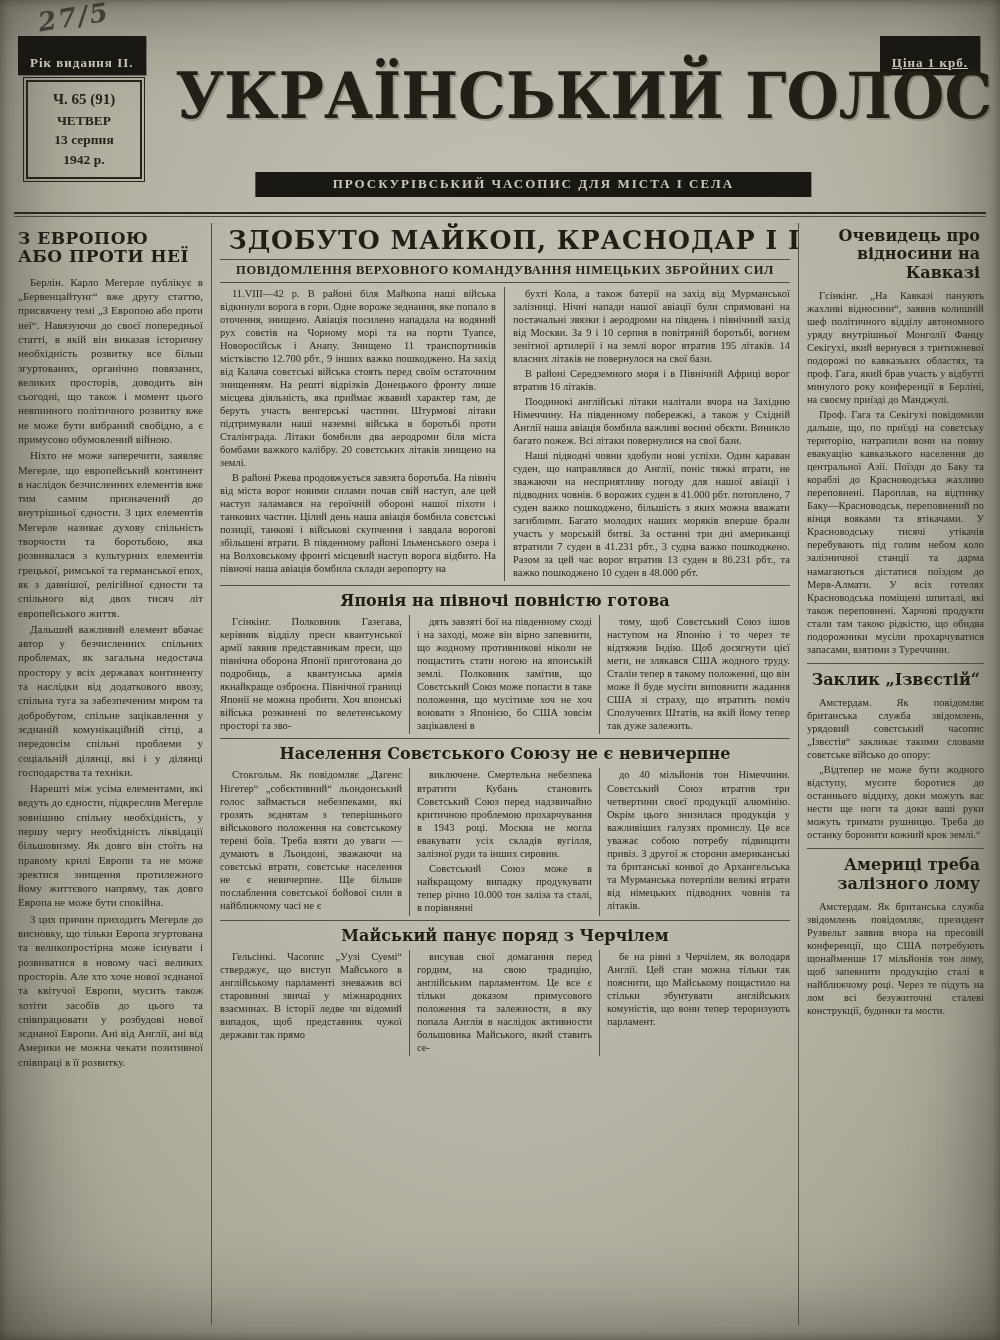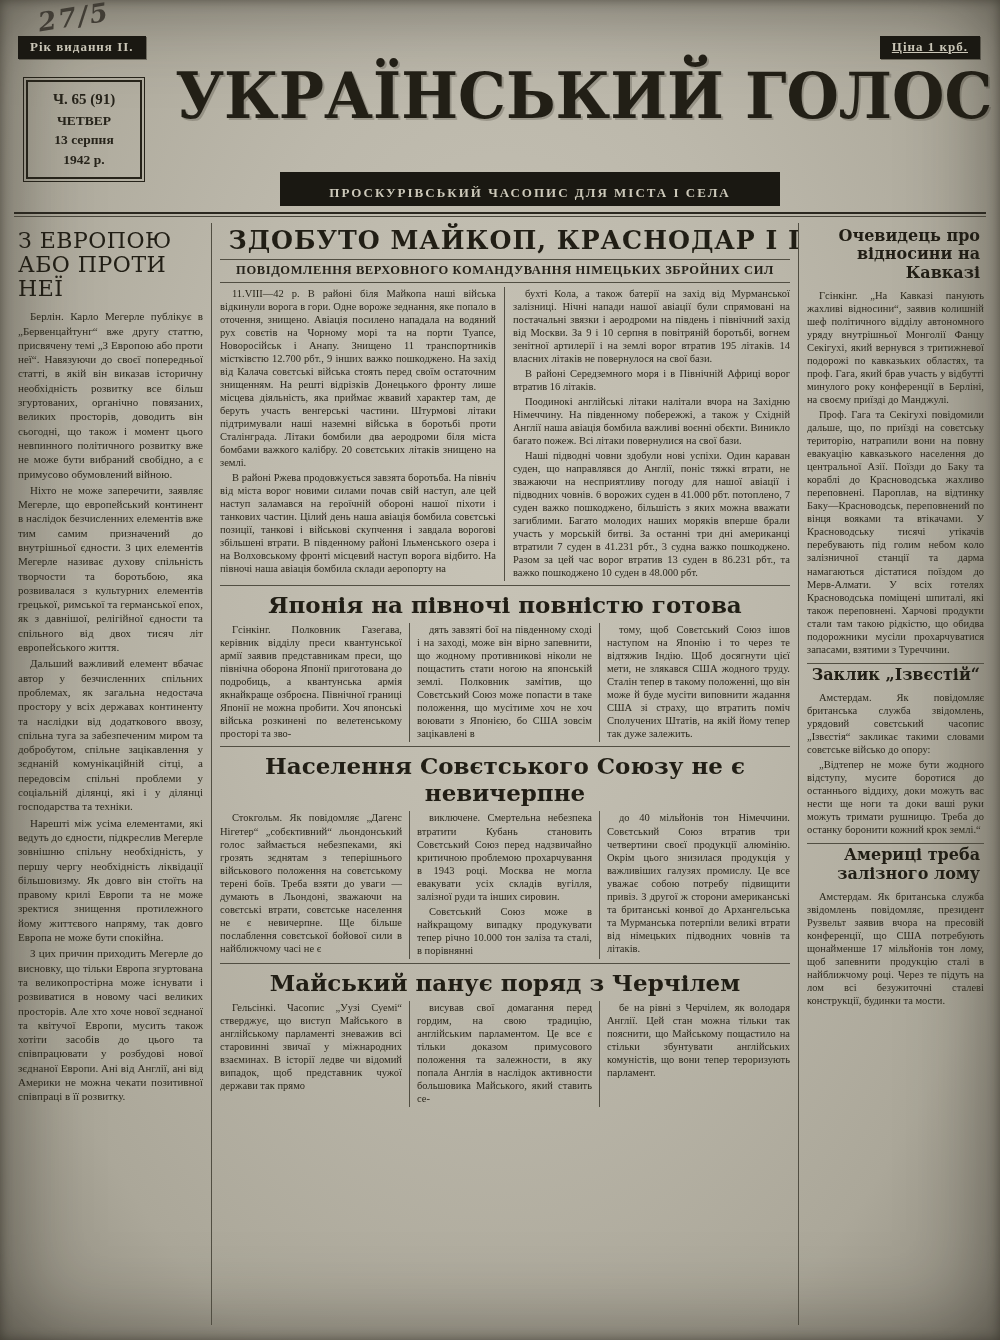--- a/index.html
+++ b/index.html
@@ -12,84 +12,84 @@
   }
   .handwriting {
     position:absolute; left:38px; top:2px; font-family:"DejaVu Serif", serif;
     font-style:italic; font-weight:bold; font-size:26px; color:#413d35;
     transform:rotate(-9deg); letter-spacing:2px;
   }
   
   .masthead { position:relative; height:212px; }
   .badge {
     position:absolute; top:36px; background:#1a1812; color:#c9c5b6;
-    font-weight:bold; font-size:13px; letter-spacing:1px; padding:3px 12px 4px;
+    font-weight:bold; font-size:13px; letter-spacing:1px; padding:19px 12px 4px;
     box-shadow:1px 1px 0 rgba(20,18,10,.4);
   }
   .badge-left { left:18px; }
   .badge-right { right:20px;text-decoration:underline; }
   .issue-box {
     position:absolute; left:26px; top:80px; width:116px; padding:7px 4px 8px;
     border:2px solid #26231a; outline:1px solid #26231a; outline-offset:2px;
     text-align:center; font-weight:bold; line-height:1.45; font-size:13.5px;
   }
   .issue-box .num { font-size:15px; }
   .mast-title {
     position:absolute; left:150px; right:8px; top:58px; text-align:center;
     font-family:"DejaVu Serif", serif; font-weight:bold; font-size:64px;
     letter-spacing:0px; white-space:nowrap; transform:scaleX(.94); transform-origin:center;
     color:#221f16; text-shadow:2px 2px 0 rgba(30,27,18,.22);
   }
   .subtitle-bar {
-    position:absolute; left:50%; transform:translateX(-44%); top:172px; width:500px;
+    position:absolute; left:50%; transform:translateX(-44%); top:172px; width:556px;
     background:#1a1812; color:#ccc8b9; font-weight:bold; font-size:13px;
-    letter-spacing:2px; text-align:center; padding:13px 0 5px;
+    letter-spacing:2px; text-align:center; padding:4px 0 5px;
   }
   .rule-thick { height:2px; background:#2b2820; margin:0 14px; }
   .rule-thin  { height:1px; background:#4a473c; margin:2px 14px 0; }
   
   .content {
     display:grid; grid-template-columns:196px 1fr 188px;
     padding:6px 14px 10px 16px; height:1118px; overflow:hidden;
   }
   .col-left  { border-right:1px solid #514e42; padding:2px 8px 0 2px; overflow:hidden; }
   .col-center{ padding:0 8px; overflow:hidden; }
   .col-right { border-left:1px solid #514e42; padding:2px 2px 0 8px; overflow:hidden; }
   
   p { font-size:10.5px; line-height:1.24; text-align:justify; text-indent:12px;
       margin-bottom:2px; color:#2a271b; }
   .col-left p { font-size:11px; line-height:1.3; }
   .left-head {
-    font-family:"DejaVu Serif", serif; font-weight:normal; font-size:22px;
+    font-family:"DejaVu Serif", serif; font-weight:bold; font-size:17px;
     line-height:1.08; margin:4px 0 9px; color:#211e15; letter-spacing:.5px;
   }
   .main-head {
     text-align:center; font-family:"DejaVu Serif", serif; font-weight:bold;
     font-size:26px; letter-spacing:1px; color:#211e15; margin:2px 0 4px; white-space:nowrap;
     transform:scaleX(.97); transform-origin:center;
   }
   .main-subhead {
     text-align:center; font-weight:bold; font-size:12.5px; letter-spacing:.6px;
     border-top:1px solid #514e42; border-bottom:1px solid #514e42;
     padding:3px 0 4px; margin-bottom:4px; color:#26231a;
   }
   .two-col { display:grid; grid-template-columns:1fr 1fr; margin-bottom:4px; }
   .two-col .c1 { border-right:1px solid #514e42; padding-right:8px; }
   .two-col .c2 { padding-left:8px; }
   .section { border-top:1px solid #514e42; margin-top:4px; padding-top:3px; }
   .section-head {
     text-align:center; font-family:"DejaVu Serif", serif; font-weight:bold;
-    font-size:23px; margin:2px 0 5px; color:#211e15;
+    font-size:16px; margin:2px 0 5px; color:#211e15;
   }
   .three-col { display:grid; grid-template-columns:1fr 1fr 1fr; }
   .three-col > div { padding:0 7px; }
   .three-col > div:first-child { padding-left:0; border-right:1px solid #514e42; }
   .three-col > div:nth-child(2) { border-right:1px solid #514e42; }
   .three-col > div:last-child { padding-right:0; }
-  .right-article + .right-article { border-top:1px solid #514e42; margin-top:7px; }
+  .right-article + .right-article { border-top:1px solid #514e42; margin-top:7px; padding-top:5px; }
   .right-head {
     text-align:right; font-family:"DejaVu Serif", serif; font-weight:bold;
     font-size:16px; line-height:1.15; margin:2px 4px 7px; color:#211e15;
   }
 </style>
 </head>
 <body>
 
 <div class="page">
 

